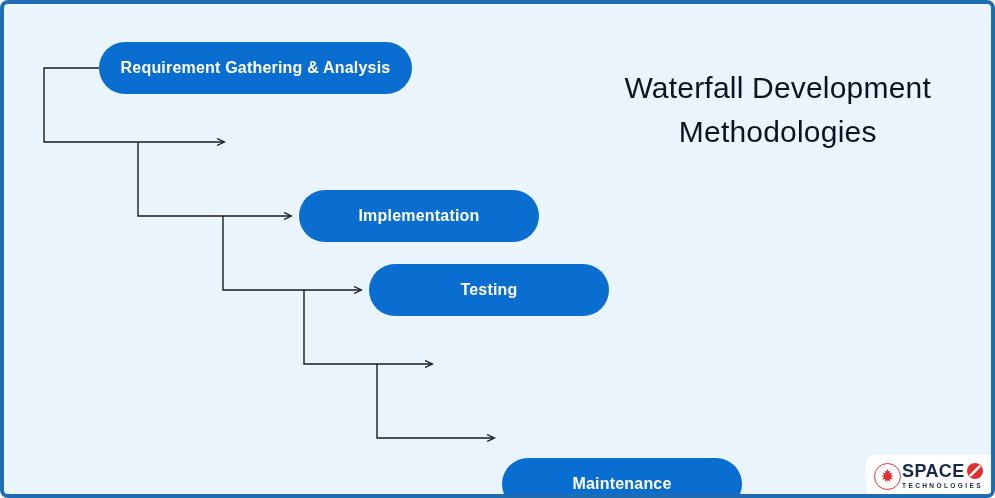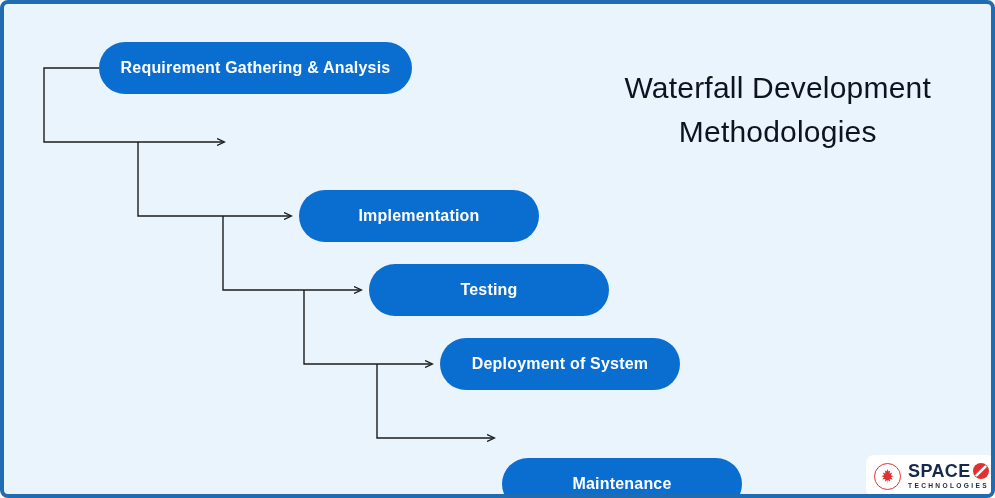--- a/index.html
+++ b/index.html
@@ -56,21 +56,21 @@
     position: absolute;
     left: 862px;
     top: 451px;
     width: 129px;
     height: 42px;
     background: #ffffff;
     border-radius: 8px;
     display: flex;
     align-items: center;
     padding: 0 8px 0 8px;
-    gap: 7px;
+    gap: 1px;
   }
   .leaf-badge {
     width: 27px;
     height: 27px;
     border: 1.6px solid #e03131;
     border-radius: 50%;
     display: flex;
     align-items: center;
     justify-content: center;
     flex: 0 0 auto;
@@ -108,21 +108,20 @@
     <path d="M95,64 H40 V138 H220" fill="none" stroke="#1c1c1c" stroke-width="1.4" marker-end="url(#arrow)"></path>
     <path d="M134,138 V212 H287" fill="none" stroke="#1c1c1c" stroke-width="1.4" marker-end="url(#arrow)"></path>
     <path d="M219,212 V286 H357" fill="none" stroke="#1c1c1c" stroke-width="1.4" marker-end="url(#arrow)"></path>
     <path d="M300,286 V360 H428" fill="none" stroke="#1c1c1c" stroke-width="1.4" marker-end="url(#arrow)"></path>
     <path d="M373,360 V434 H490" fill="none" stroke="#1c1c1c" stroke-width="1.4" marker-end="url(#arrow)"></path>
   </svg>
 
   <div class="stage" style="left:95px;  top:38px;  width:313px;">Requirement Gathering &amp; Analysis</div>
   <div class="stage" style="left:365px; top:260px; width:240px;">Testing</div>
   <div class="stage" style="left:295px; top:186px; width:240px;">Implementation</div>
-  <div class="stage" style="left:436px; top:334px; width:240px;">Deployment of System</div>
   <div class="stage" style="left:498px; top:408px; width:240px;margin-top:46px;">Maintenance</div>
 
   <div class="title">
     <div>Waterfall Development</div>
     <div>Methodologies</div>
   </div>
 
   <div class="logo-card">
     <span class="leaf-badge">
       <svg width="17" height="17" viewBox="0 0 100 100" xmlns="http://www.w3.org/2000/svg">

